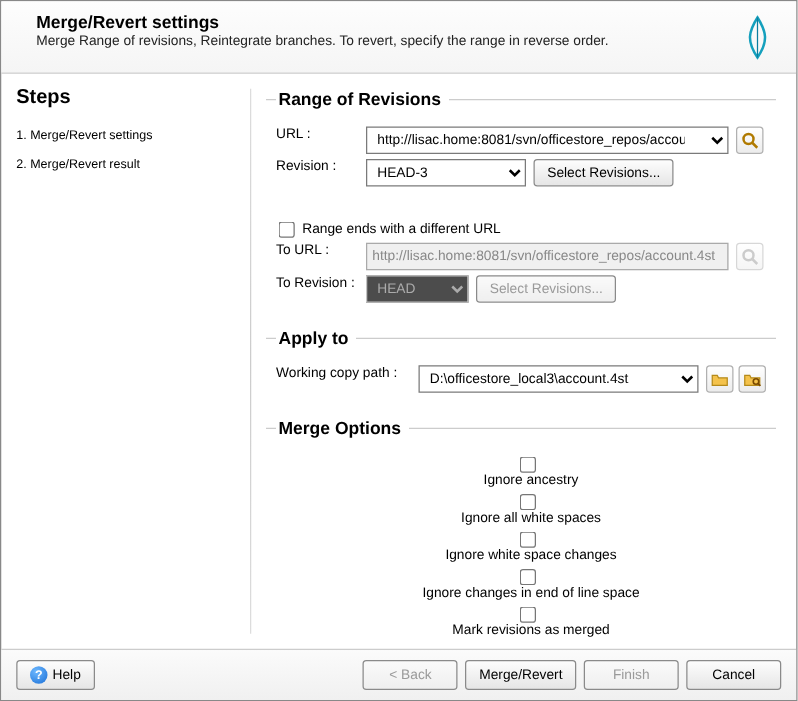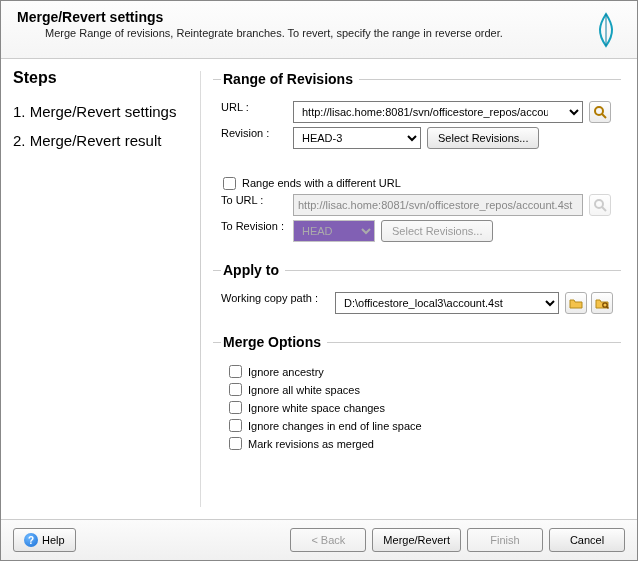--- a/index.html
+++ b/index.html
@@ -12,45 +12,45 @@
     width: 638px;
     height: 561px;
     border: 1px solid #888;
     position: relative;
     display: flex;
     flex-direction: column;
   }
   .header {
     background: linear-gradient(#fdfdfd, #f5f5f5);
     border-bottom: 1px solid #ccc;
-    padding: 8px 14px 10px 16px;
+    padding: 8px 14px 10px 28px;
     position: relative;
     min-height: 58px;
   }
   .header-title { font-size: 14px; font-weight: bold; }
-  .header-sub { margin-top: 2px; margin-left: 28px; font-size: 11px; color: #222; }
+  .header-sub { margin-top: 2px; margin-left: 0; font-size: 11px; color: #222; }
   .logo { position: absolute; right: 14px; top: 10px; }
   .main { flex: 1; display: flex; overflow: hidden; }
   .sidebar {
     width: 200px;
     padding: 10px 12px;
     border-right: 0;
     position: relative;
   }
   .sidebar::after {
     content: "";
     position: absolute;
     right: 0;
     top: 12px;
     bottom: 12px;
     width: 1px;
     background: linear-gradient(#ddd, #ccc, #ddd);
   }
   .sidebar-title { font-weight: bold; font-size: 16px; margin-bottom: 16px; }
-  .step { margin: 12px 0; font-size: 15px; }
+  .step { margin: 12px 0; font-size: 10px; }
   .content { flex: 1; padding: 8px 16px 8px 12px; overflow: auto; }
   fieldset {
     border: none;
     border-top: 1px solid #ccc;
     margin: 4px 0 12px 0;
     padding: 10px 0 4px 8px;
   }
   legend { font-weight: bold; font-size: 14px; padding-right: 6px; }
   .row { display: flex; margin: 4px 0; }
   .lbl { width: 72px; }
@@ -80,22 +80,22 @@
     border: 1px solid #b0b0b0;
     border-radius: 3px;
     background: linear-gradient(#fff,#ececec);
     display: inline-flex; align-items: center; justify-content: center;
     cursor: pointer;
   }
   .iconbtn.disabled { opacity: 0.5; cursor: default; }
   .iconbtn svg { display: block; }
   input[type=checkbox]{ margin: 0 6px 0 0; vertical-align: middle; }
   input.disabled-combo { background: #f0f0f0; color: #888; border-color:#aaa; }
-  select.disabled-combo { background: #4c1d95; color: #888; border-color:#aaa; }
-  .checkrow { margin: 5px 0 5px 8px; display:flex; align-items:center; }
+  select.disabled-combo { background: #000000; color: #888; border-color:#aaa; }
+  .checkrow { margin: 5px 0 5px 8px; display:flex; align-items:center;flex-direction:column; }
   .footer {
     border-top: 1px solid #ccc;
     background: linear-gradient(#fbfbfb,#f0f0f0);
     padding: 8px 12px;
     display: flex;
     align-items: center;
   }
   .footer .spacer { flex: 1; }
   .footer .btn { min-width: 76px; height: 24px; margin-left: 6px; }
   .help-btn {

